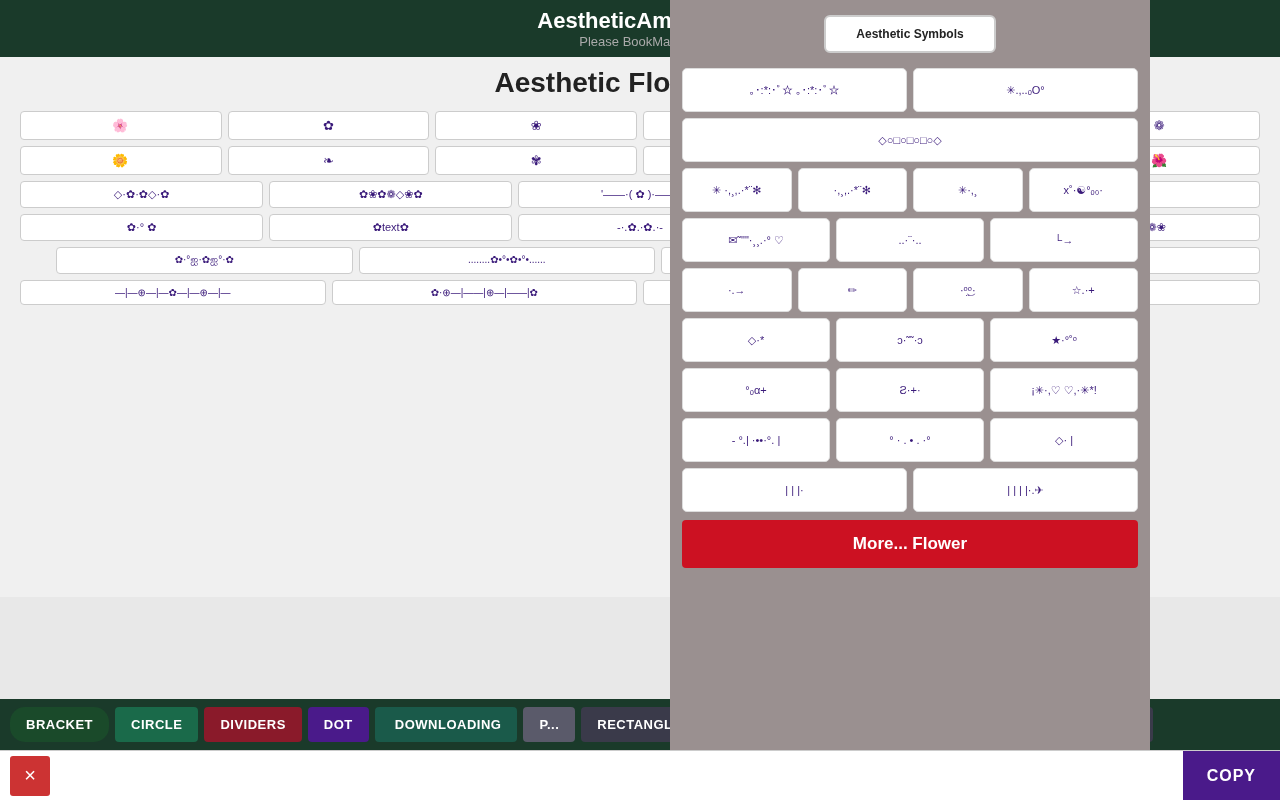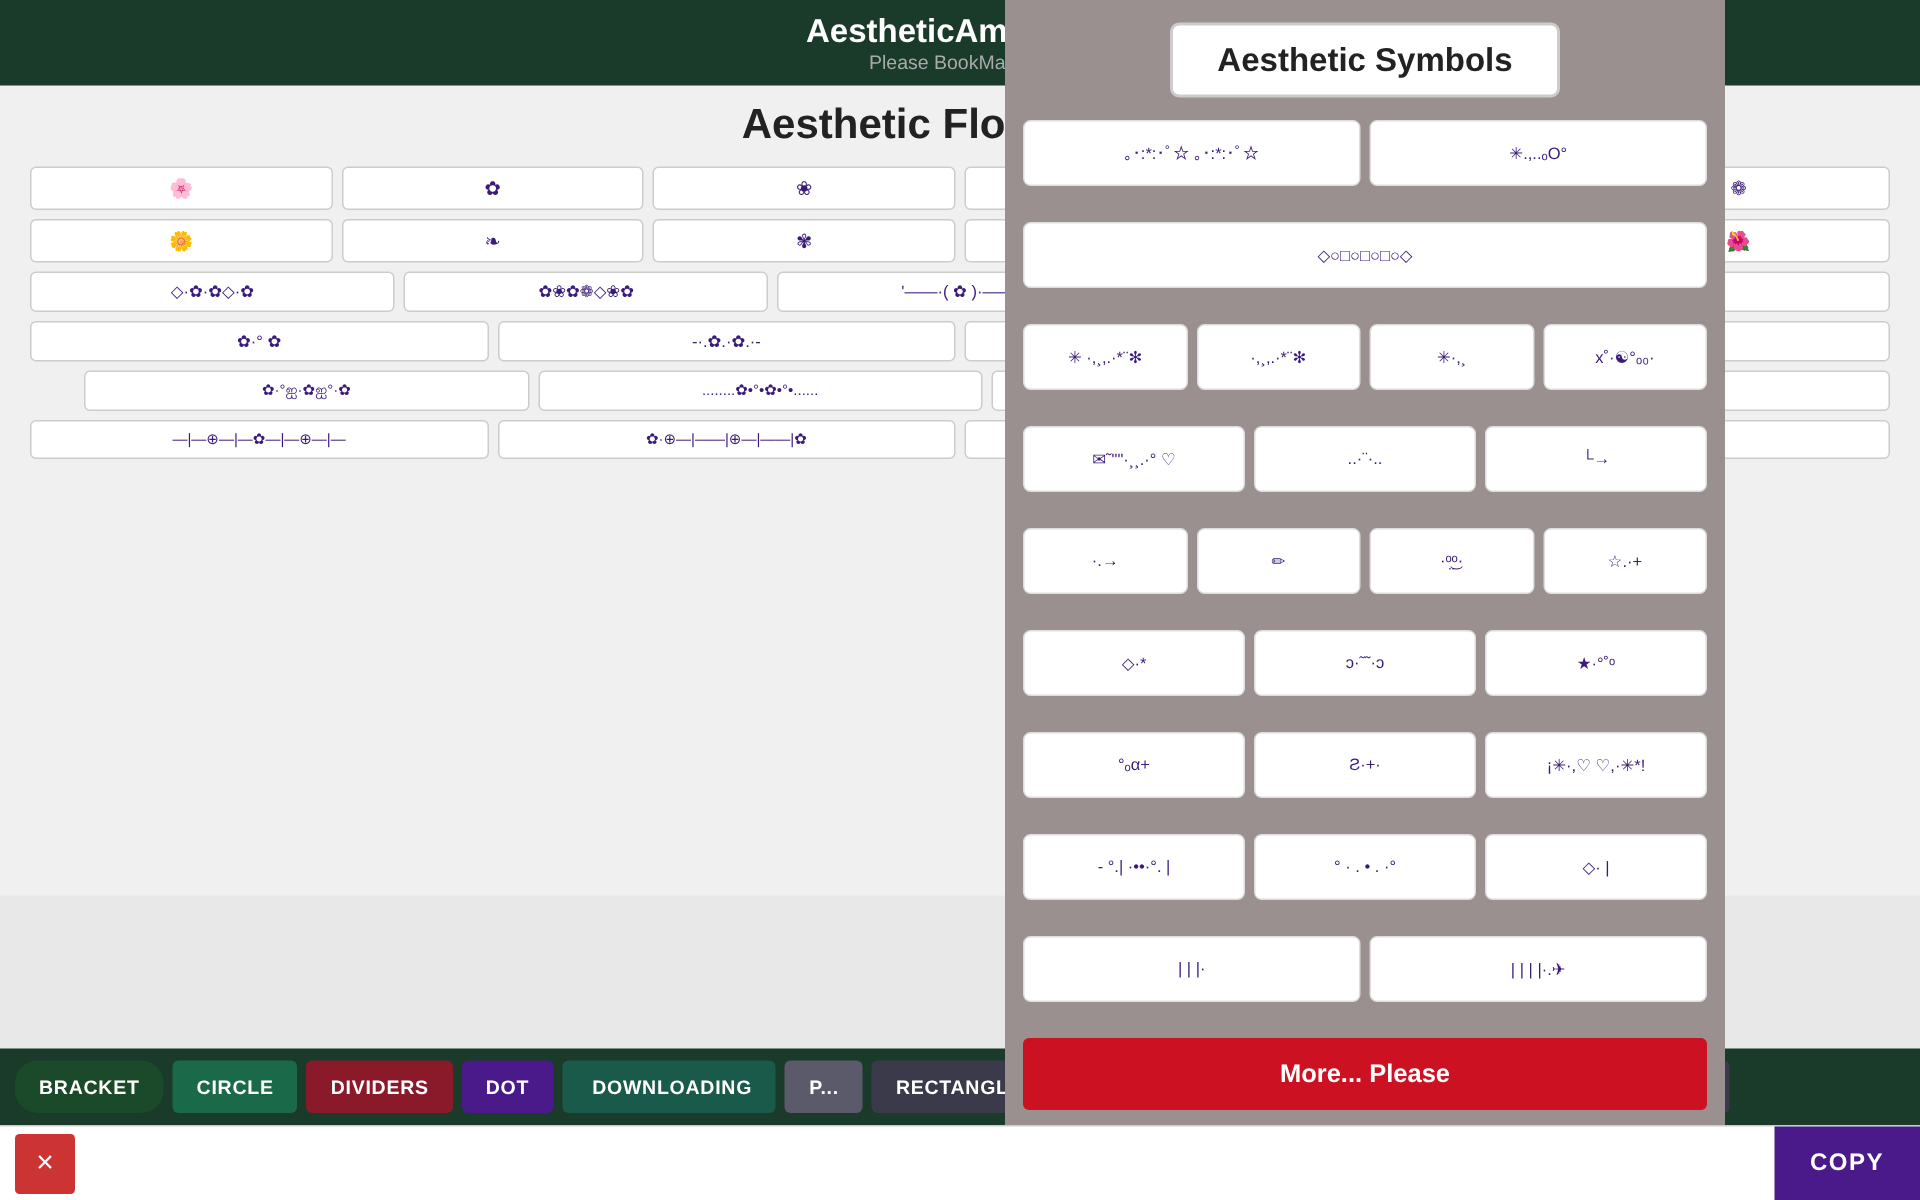--- a/index.html
+++ b/index.html
@@ -153,30 +153,30 @@
       overflow-y: auto;
       padding: 15px 12px;
     }
     #overlay-title-btn {
       display: block;
       margin: 0 auto 15px auto;
       background: white;
       border: 2px solid #ccc;
       border-radius: 6px;
       padding: 10px 30px;
-      font-size: 22px;
+      font-size: 12px;
       font-weight: bold;
       color: #222;
       cursor: pointer;
       text-align: center;
     }
     .overlay-symbol-row {
       display: flex;
       gap: 6px;
-      margin-bottom: 24px;
+      margin-bottom: 6px;
     }
     .overlay-symbol-cell {
       background: white;
       border: 1px solid #ddd;
       border-radius: 5px;
       padding: 8px 6px;
       font-size: 11px;
       color: #3a1a7a;
       cursor: pointer;
       text-align: center;
@@ -233,20 +233,21 @@
   </div>
   <div class="symbol-row">
     <div class="symbol-cell" style="font-size:11px;">◇·✿·✿◇·✿</div>
     <div class="symbol-cell" style="font-size:11px;">✿❀✿❁◇❀✿</div>
     <div class="symbol-cell" style="font-size:11px;">'——·( ✿ )·——'</div>
     <div class="symbol-cell" style="font-size:11px;">—·. ° ✿</div>
     <div class="symbol-cell" style="font-size:11px;">◇·</div>
   </div>
   <div class="symbol-row">
     <div class="symbol-cell" style="font-size:11px;">✿·° ✿</div>
+    <div class="symbol-cell" style="font-size:11px;">✿text✿</div>
     <div class="symbol-cell" style="font-size:11px;">-·.✿.·✿.·-</div>
     <div class="symbol-cell" style="font-size:11px;">✿❀❁✿❀❁✿</div>
     <div class="symbol-cell" style="font-size:11px;">✿❁❀✿❁❀</div>
   </div>
   <div class="symbol-row">
     <div class="symbol-cell" style="font-size:10px;margin-left:36px;">✿·°ஐ·✿ஐ°·✿</div>
     <div class="symbol-cell" style="font-size:10px;">........✿•°•✿•°•......</div>
     <div class="symbol-cell" style="font-size:10px;">·✿❀✿❀✿·</div>
     <div class="symbol-cell" style="font-size:10px;">·.◦ ✿ ◦.·</div>
   </div>
@@ -326,14 +327,14 @@
     <div class="overlay-symbol-cell">- °.| ·••·°. |</div>
     <div class="overlay-symbol-cell">° · . • . ·°</div>
     <div class="overlay-symbol-cell">◇·  |</div>
   </div>
 
   <div class="overlay-symbol-row">
     <div class="overlay-symbol-cell">| | |·</div>
     <div class="overlay-symbol-cell">| | | |·.✈</div>
   </div>
 
-  <button id="more-symbols-btn">More... Please</button>
+  <button id="more-symbols-btn">More... Flower</button>
 </div>
 
 </body></html>

